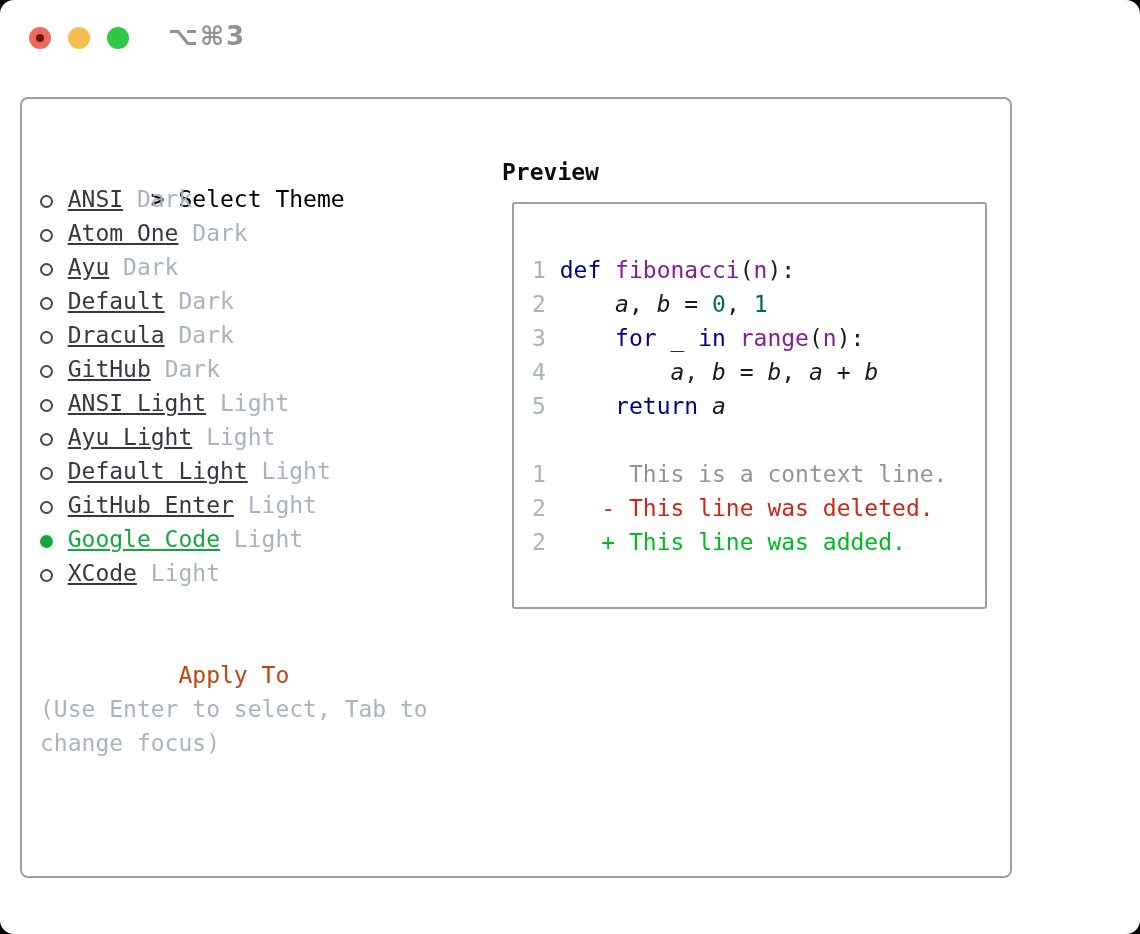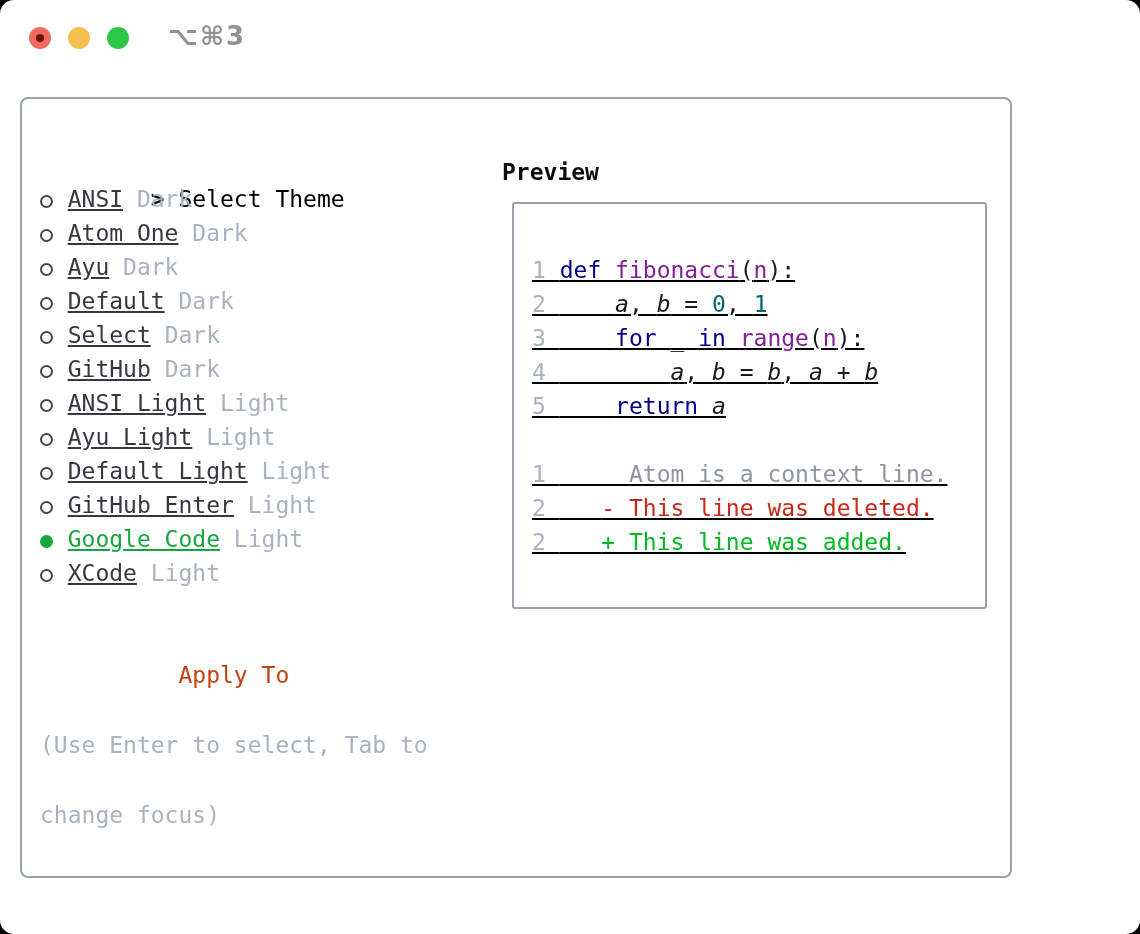--- a/index.html
+++ b/index.html
@@ -51,30 +51,30 @@
   .hdr{font-weight:400;color:#000000;}
   .subhdr{color:#c2410c;}
   .bullet{
     display:inline-block;width:13px;height:13px;box-sizing:border-box;
     border:2.5px solid #42474e;border-radius:50%;vertical-align:-1px;
   }
   .bullet.filled{background:var(--green);border-color:var(--green);}
   .name{color:var(--dark);text-decoration:underline;}
   .selected .name{color:var(--green);}
   .suffix{color:var(--muted);}
-  .hint{color:var(--muted);margin-top:36px;}
+  .hint{color:var(--muted);}
   
   .preview-header{position:absolute;left:480px;top:56px;height:34px;line-height:34px;
     font-size:23px;font-weight:700;color:#0b0b0b;white-space:pre;}
   .preview-box{
     position:absolute;left:490px;top:103px;width:475px;height:407px;
     border:2px solid var(--border);border-radius:3px;box-sizing:border-box;
     padding:49px 0 0 18px;overflow:hidden;
   }
-  .cline{height:34px;line-height:34px;white-space:pre;font-size:23px;text-decoration:underline;}
+  .cline{height:34px;line-height:34px;white-space:pre;font-size:23px;}
   .tk-num{color:var(--muted);}
   .tk-kw{color:var(--kw);}
   .tk-fn{color:var(--fn);}
   .tk-lit{color:var(--lit);}
   .tk-pl{color:var(--pl);}
   .tk-var{color:var(--pl);font-style:italic;}
   .tk-ctx{color:var(--ctx);}
   .tk-del{color:var(--del);margin-top:44px;}
   .tk-add{color:var(--add);text-align:center;}
 </style>
@@ -97,21 +97,21 @@
     <div class="left-col">
       <div class="row">
         <span class="slot prompt">&gt;</span><span class="hdr">Select Theme</span>
       </div>
 
       <div>
           <div class="row"><span class="slot"><span class="bullet"></span></span><span class="name">ANSI</span><span class="suffix"> Dark</span></div>
           <div class="row"><span class="slot"><span class="bullet"></span></span><span class="name">Atom One</span><span class="suffix"> Dark</span></div>
           <div class="row"><span class="slot"><span class="bullet"></span></span><span class="name">Ayu</span><span class="suffix"> Dark</span></div>
           <div class="row"><span class="slot"><span class="bullet"></span></span><span class="name">Default</span><span class="suffix"> Dark</span></div>
-          <div class="row"><span class="slot"><span class="bullet"></span></span><span class="name">Select</span><span class="suffix"> Dark</span></div>
+          <div class="row"><span class="slot"><span class="bullet"></span></span><span class="name">Dracula</span><span class="suffix"> Dark</span></div>
           <div class="row"><span class="slot"><span class="bullet"></span></span><span class="name">GitHub</span><span class="suffix"> Dark</span></div>
           <div class="row"><span class="slot"><span class="bullet"></span></span><span class="name">ANSI Light</span><span class="suffix"> Light</span></div>
           <div class="row"><span class="slot"><span class="bullet"></span></span><span class="name">Ayu Light</span><span class="suffix"> Light</span></div>
           <div class="row"><span class="slot"><span class="bullet"></span></span><span class="name">Default Light</span><span class="suffix"> Light</span></div>
           <div class="row"><span class="slot"><span class="bullet"></span></span><span class="name">GitHub Enter</span><span class="suffix"> Light</span></div>
           <div class="row selected"><span class="slot"><span class="bullet filled"></span></span><span class="name">Google Code</span><span class="suffix"> Light</span></div>
           <div class="row"><span class="slot"><span class="bullet"></span></span><span class="name">XCode</span><span class="suffix"> Light</span></div>
         </div>
 
       <div class="row spacer"></div>
@@ -130,20 +130,20 @@
     <div class="preview-header">Preview</div>
 
     <div class="preview-box">
       <div>
           <div class="cline"><span class="tk-num">1 </span><span class="tk-kw">def </span><span class="tk-fn">fibonacci</span><span class="tk-pl">(</span><span class="tk-fn">n</span><span class="tk-pl">):</span></div>
           <div class="cline"><span class="tk-num">2 </span><span class="tk-pl">    </span><span class="tk-var">a</span><span class="tk-pl">, </span><span class="tk-var">b</span><span class="tk-pl"> = </span><span class="tk-lit">0</span><span class="tk-pl">, </span><span class="tk-lit">1</span></div>
           <div class="cline"><span class="tk-num">3 </span><span class="tk-pl">    </span><span class="tk-kw">for </span><span class="tk-pl">_ </span><span class="tk-kw">in </span><span class="tk-fn">range</span><span class="tk-pl">(</span><span class="tk-fn">n</span><span class="tk-pl">):</span></div>
           <div class="cline"><span class="tk-num">4 </span><span class="tk-pl">        </span><span class="tk-var">a</span><span class="tk-pl">, </span><span class="tk-var">b</span><span class="tk-pl"> = </span><span class="tk-var">b</span><span class="tk-pl">, </span><span class="tk-var">a</span><span class="tk-pl"> + </span><span class="tk-var">b</span></div>
           <div class="cline"><span class="tk-num">5 </span><span class="tk-pl">    </span><span class="tk-kw">return </span><span class="tk-var">a</span></div>
           <div class="cline"></div>
-          <div class="cline"><span class="tk-num">1 </span><span class="tk-ctx">     Atom is a context line.</span></div>
+          <div class="cline"><span class="tk-num">1 </span><span class="tk-ctx">     This is a context line.</span></div>
           <div class="cline"><span class="tk-num">2 </span><span class="tk-pl">   </span><span class="tk-del">- This line was deleted.</span></div>
           <div class="cline"><span class="tk-num">2 </span><span class="tk-pl">   </span><span class="tk-add">+ This line was added.</span></div>
         </div>
     </div>
 
   </div>
 </div>
 
 </body></html>

